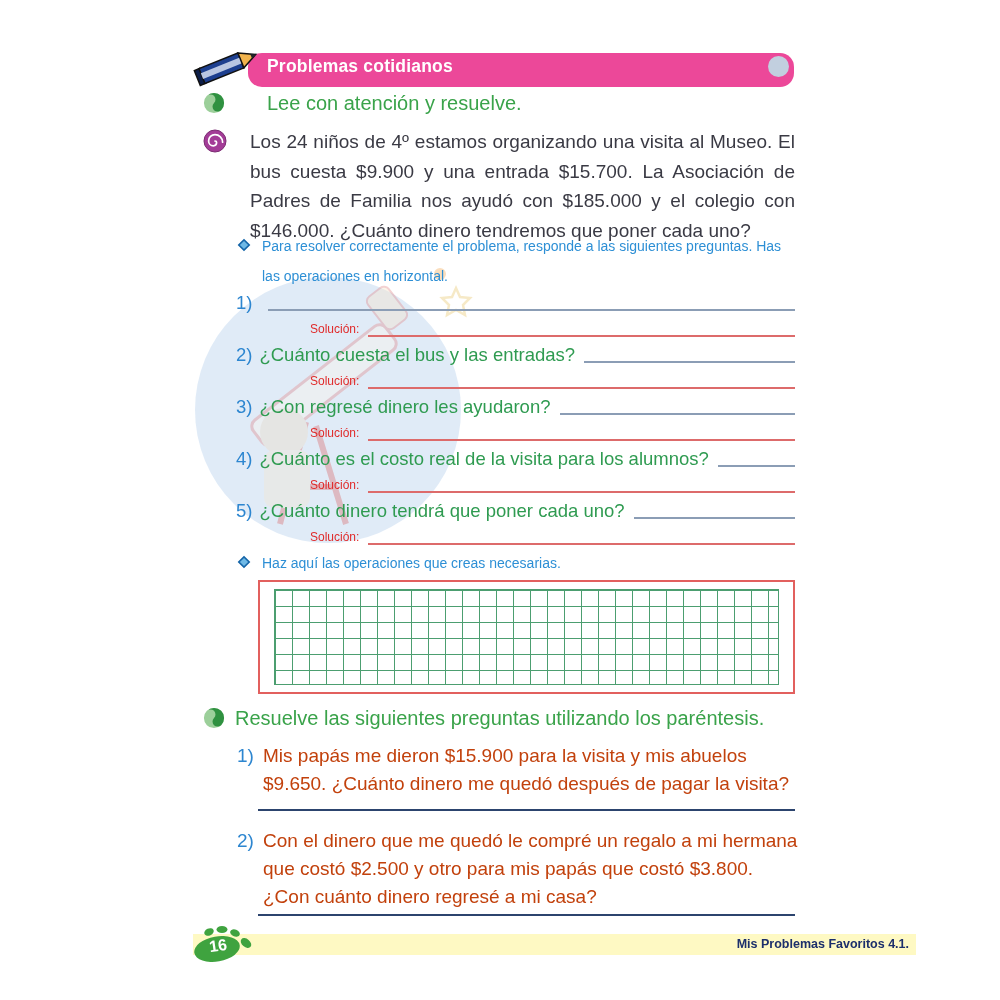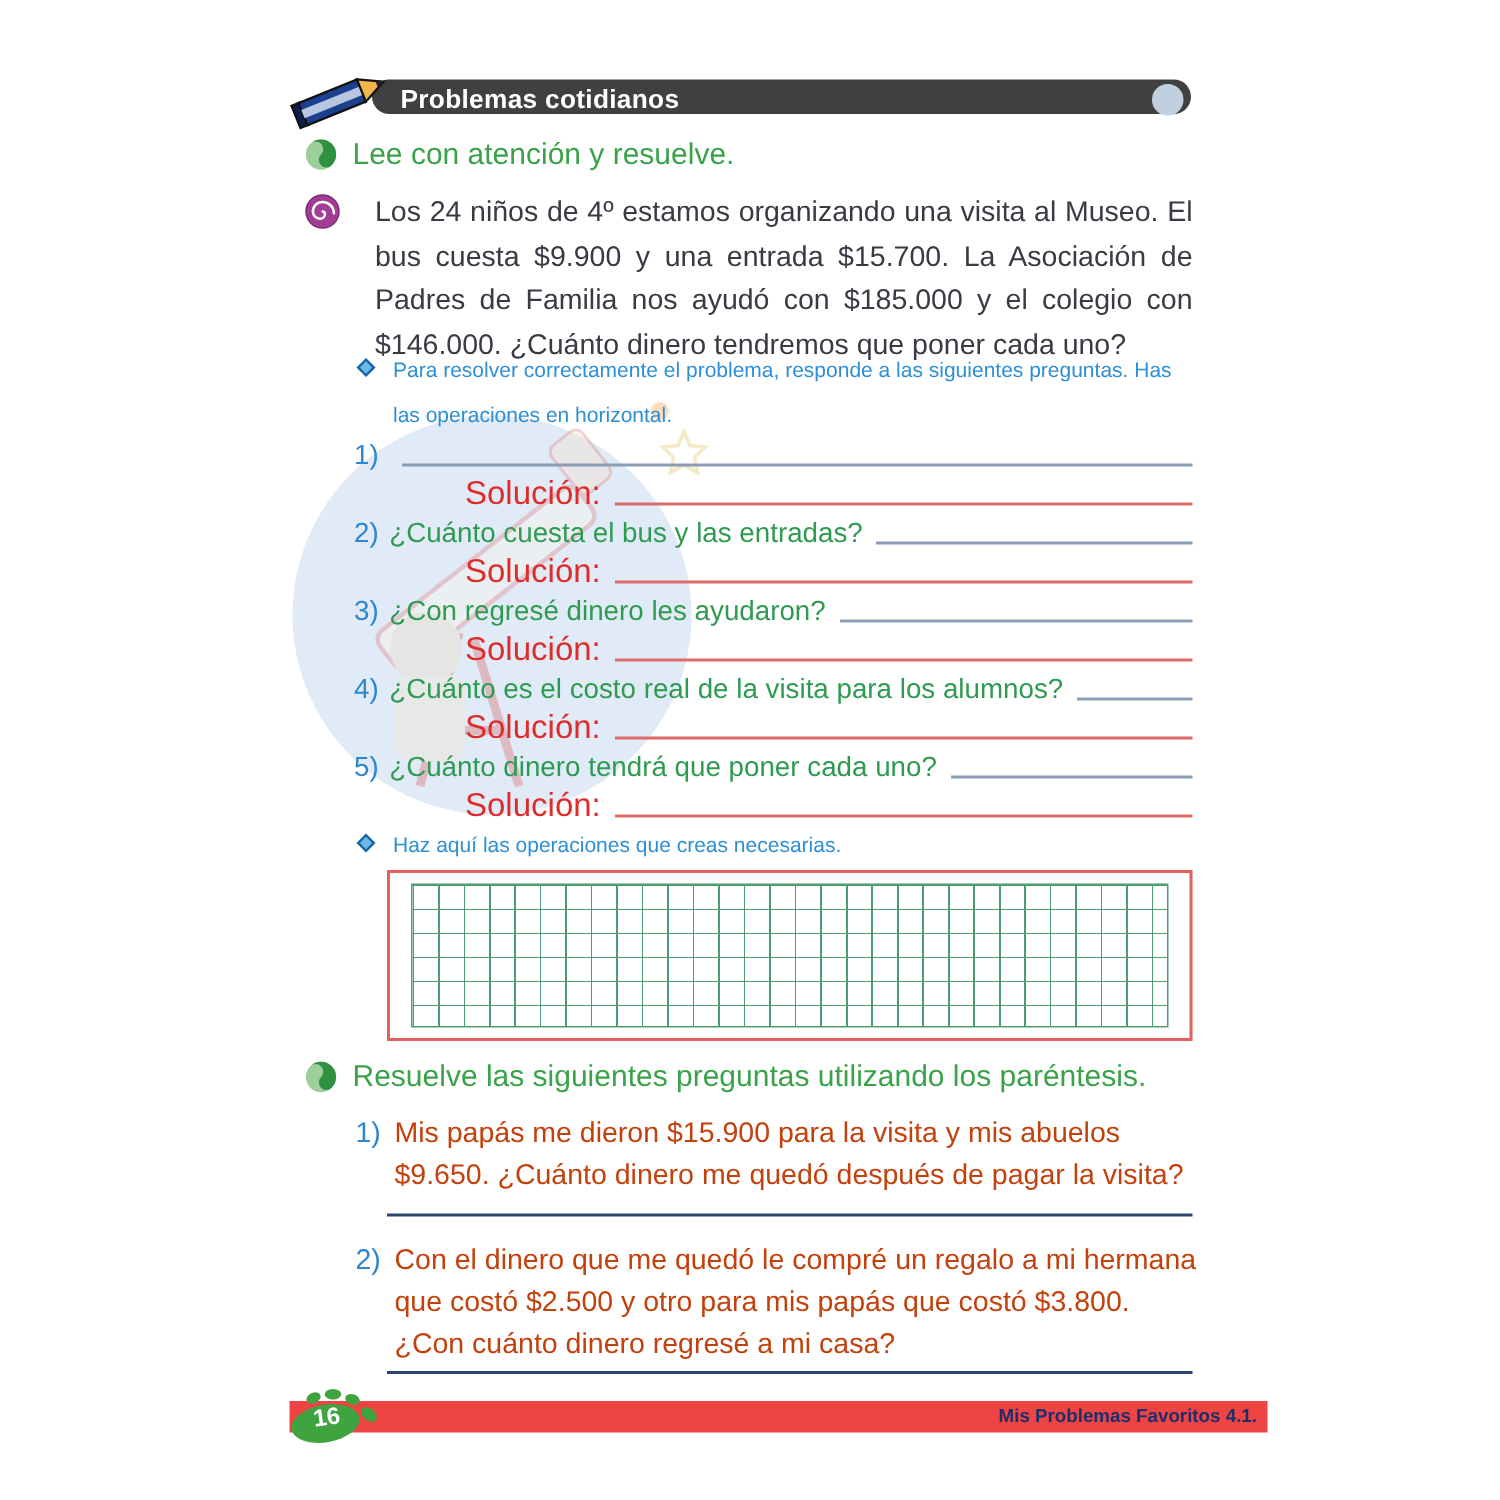--- a/index.html
+++ b/index.html
@@ -6,22 +6,22 @@
   html,body { background:#ffffff; }
   .page {
     position:relative; width:1000px; height:1000px; margin:0 auto;
     background:#ffffff; overflow:hidden;
     font-family:"Liberation Sans", sans-serif;
   }
   
   .watermark { position:absolute; left:188px; top:262px; z-index:0; pointer-events:none; }
   
   .banner {
-    position:absolute; left:248px; top:53px; width:546px; height:23px;
-    background:#404040; border-radius:14px; z-index:2;
+    position:absolute; left:248px; top:53px; width:546px; height:34px;
+    background:#ec4899; border-radius:14px; z-index:2;
   }
   .banner-title {
     position:absolute; left:19px; top:0; line-height:27px;
     color:#ffffff; font-size:17.5px; font-weight:bold; letter-spacing:.2px;
   }
   .banner-dot {
     position:absolute; right:5px; top:3px; width:21px; height:21px;
     border-radius:50%; background:#c2cfdf;
   }
   .pencil { position:absolute; left:191px; top:36px; z-index:3; }
@@ -40,43 +40,43 @@
   .hint-wrap { position:absolute; left:236px; display:flex; z-index:1; }
   .hint-wrap .ico { flex:0 0 auto; margin:6px 10px 0 0; }
   .hint-text { color:#2d8fd5; font-size:14px; line-height:30px; }
   
   .qlist { position:absolute; left:236px; top:289px; width:559px; z-index:1; }
   .qrow { display:flex; align-items:flex-end; height:26px; }
   .qnum { color:#2d86d0; font-size:18.5px; line-height:24px; margin-right:7px; }
   .qtext { color:#2f9b51; font-size:18.5px; line-height:24px; white-space:nowrap; }
   .qline { flex:1 1 auto; border-bottom:2px solid #8b9db5; margin:0 0 4px 9px; }
   .srow { display:flex; align-items:flex-end; height:26px; padding-left:74px; }
-  .slabel { color:#e02b2b; font-size:22px; line-height:24px; }
+  .slabel { color:#e02b2b; font-size:12px; line-height:24px; }
   .sline { flex:1 1 auto; border-bottom:2px solid #dd6b6b; margin:0 0 4px 9px; }
   
   .gridbox {
     position:absolute; left:258px; top:580px; width:537px; height:114px;
     border:2px solid #e2605e; background:#ffffff; z-index:1;
   }
   .gridpaper {
     position:absolute; left:14px; top:7px; right:14px; bottom:7px;
     border:1px solid #4c9e70;
     background-image:
       repeating-linear-gradient(to right, #4c9e70 0px, #4c9e70 1px, transparent 1px, transparent 17px),
       repeating-linear-gradient(to bottom, #4c9e70 0px, #4c9e70 1px, transparent 1px, transparent 16px);
   }
   
   .oq { position:absolute; left:237px; width:562px; display:flex; z-index:1; }
   .oq .qnum2 { flex:0 0 26px; color:#2d86d0; font-size:19px; line-height:28px; }
   .oq .otext { flex:1; color:#c2410c; font-size:19px; line-height:28px; }
   .ansline { position:absolute; left:258px; width:537px; border-top:2.5px solid #2c446e; z-index:1; }
   
   .footer-bar {
-    position:absolute; left:193px; top:934px; width:652px; height:21px;
-    background:#ef4444; z-index:1;
+    position:absolute; left:193px; top:934px; width:723px; height:21px;
+    background:#fef9c3; z-index:1;
   }
   .footer-title {
     position:absolute; right:7px; top:0; line-height:21px;
     color:#1c2f6b; font-size:12.5px; font-weight:bold;
   }
   .paw { position:absolute; left:190px; top:925px; z-index:2; }
   .paw-num {
     position:absolute; left:13px; top:12px; width:30px; text-align:center;
     color:#ffffff; font-size:16px; font-weight:bold; transform:rotate(-8deg);
   }
@@ -106,21 +106,21 @@
       <rect x="9" y="27" width="42" height="6" fill="#b9c6e2"></rect>
       <polygon points="51,22 67,30 51,38" fill="#f2b44d" stroke="#111" stroke-width="1.5"></polygon>
       <polygon points="62,27.5 67,30 62,32.5" fill="#20242a"></polygon>
     </g>
   </svg>
   <div class="banner">
     <span class="banner-title">Problemas cotidianos</span>
     <span class="banner-dot"></span>
   </div>
 
-  <div class="hrow" style="left:203px; top:92px;">
+  <div class="hrow" style="left:203px; top:92px;gap:32px;">
     <svg class="ico" width="22" height="22" viewBox="0 0 24 24">
       <g transform="rotate(-45 12 12)">
         <circle cx="12" cy="12" r="11" fill="#9ccf9a"></circle>
         <path d="M12 1 a11 11 0 0 1 0 22 a5.5 5.5 0 0 1 0 -11 a5.5 5.5 0 0 0 0 -11 Z" fill="#2f9140"></path>
       </g>
     </svg>
     <span class="green-heading">Lee con atención y resuelve.</span>
   </div>
 
   <div class="problem-wrap">

